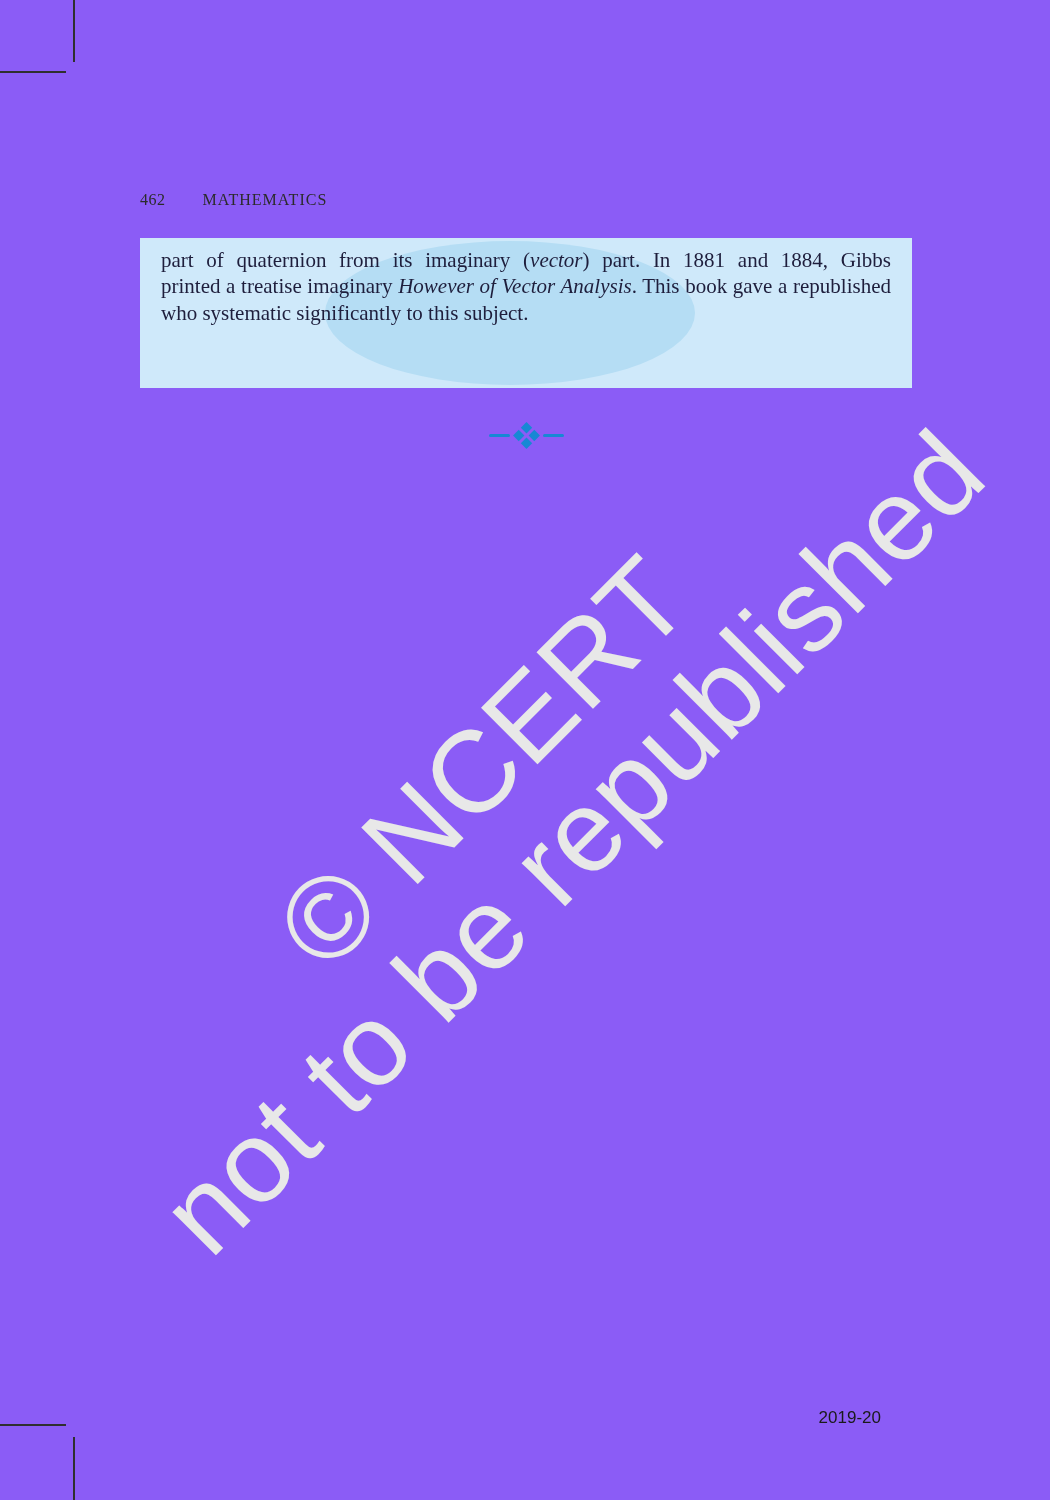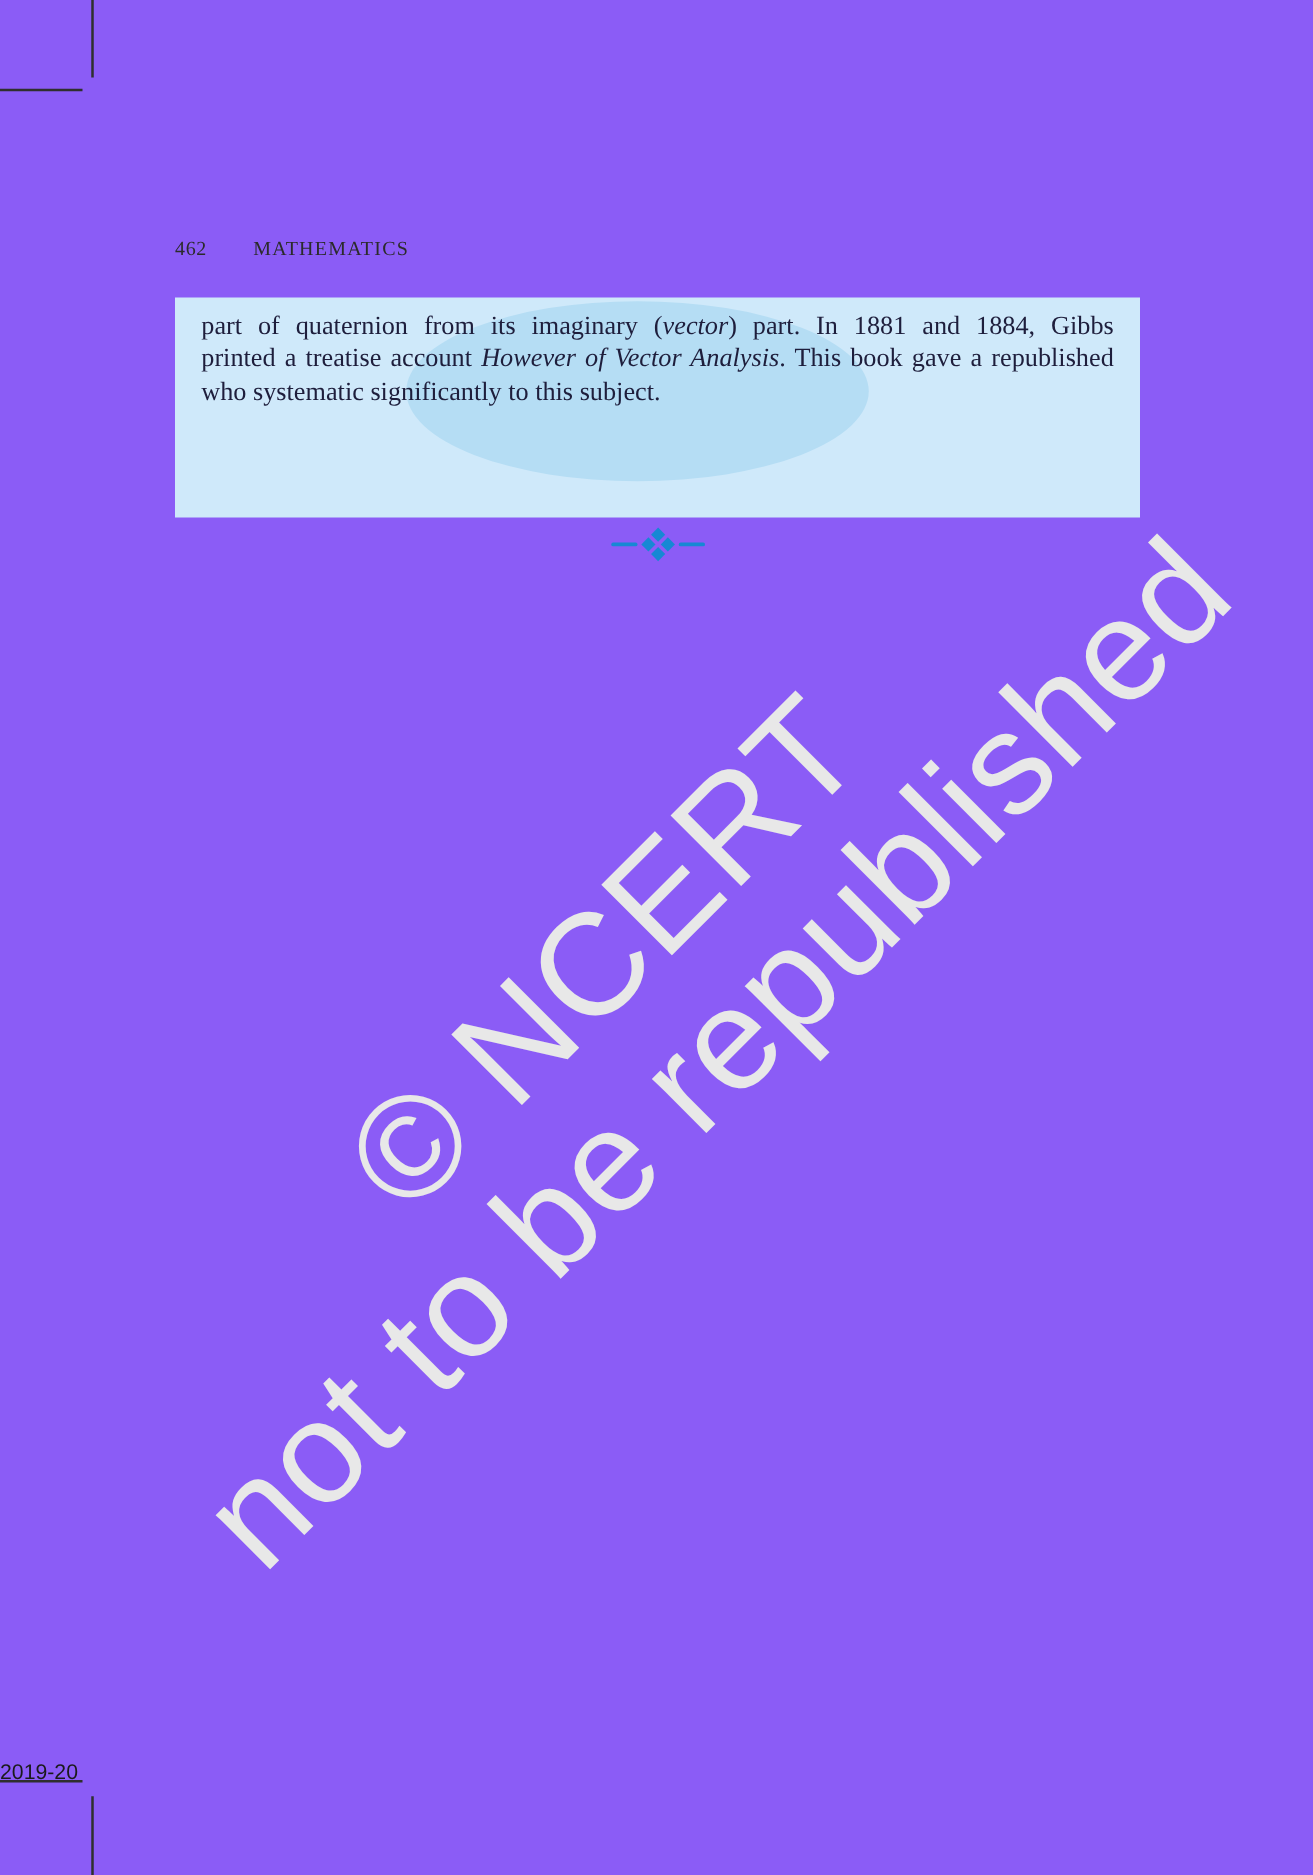--- a/index.html
+++ b/index.html
@@ -24,21 +24,21 @@
   .header {
     position: absolute; left: 140px; top: 191px;
     font-size: 16px; color: var(--header-text, #2b2b2b);
     z-index: 2;
   }
   .header .num { letter-spacing: 0.5px; }
   .header .title { margin-left: 37px; letter-spacing: 1px; }
 
   .hbox {
     position: absolute; left: 140px; top: 238px;
-    width: 772px; height: 176px;
+    width: 772px; height: 150px;
     background: var(--box-bg, #cfe9fa);
     overflow: hidden;
     padding: 9px 21px;
     z-index: 1;
   }
   .hbox .ellipse {
     position: absolute; left: 185px; top: 3px;
     width: 370px; height: 144px;
     border-radius: 50%;
     background: var(--box-ellipse, #b5ddf4);
@@ -66,21 +66,21 @@
     text-align: center; white-space: nowrap;
     font-family: "Liberation Sans", sans-serif;
     font-size: 116px; line-height: 120px; letter-spacing: 1px;
     color: var(--watermark-gray, #e8e8e8);
     transform: rotate(-45deg);
     z-index: 0;
   }
 
   .footer {
     position: absolute; left: 0; top: 1408px;
-    width: 881px; text-align: left;
+    width: 881px; text-align: right;
     font-family: "Liberation Sans", sans-serif;
     font-size: 17px; color: var(--footer-text, #1a1a1a);
     z-index: 2;
   }
 </style>
 </head>
 <body>
 
 <div class="page">
 
@@ -90,21 +90,21 @@
   <div class="crop crop-v-bl"></div>
 
   <div class="header">
     <span class="num">462</span><span class="title">MATHEMATICS</span>
   </div>
 
   <div class="hbox">
     <div class="ellipse"></div>
     <div class="text">
         <div class="line just"><span>part of quaternion from its imaginary (</span><i>vector</i><span>) part. In 1881 and 1884, Gibbs</span></div>
-        <div class="line just"><span>printed a treatise account </span><i>However of Vector Analysis</i><span>. This book gave a republished</span></div>
+        <div class="line just"><span>printed a treatise imaginary </span><i>However of Vector Analysis</i><span>. This book gave a republished</span></div>
         <div class="line"><span>who systematic significantly to this subject.</span></div>
       </div>
   </div>
 
   <div class="divider">
     <span class="dash"></span>
     <span class="diamond">
       <span></span>
         <span></span>
         <span></span>

